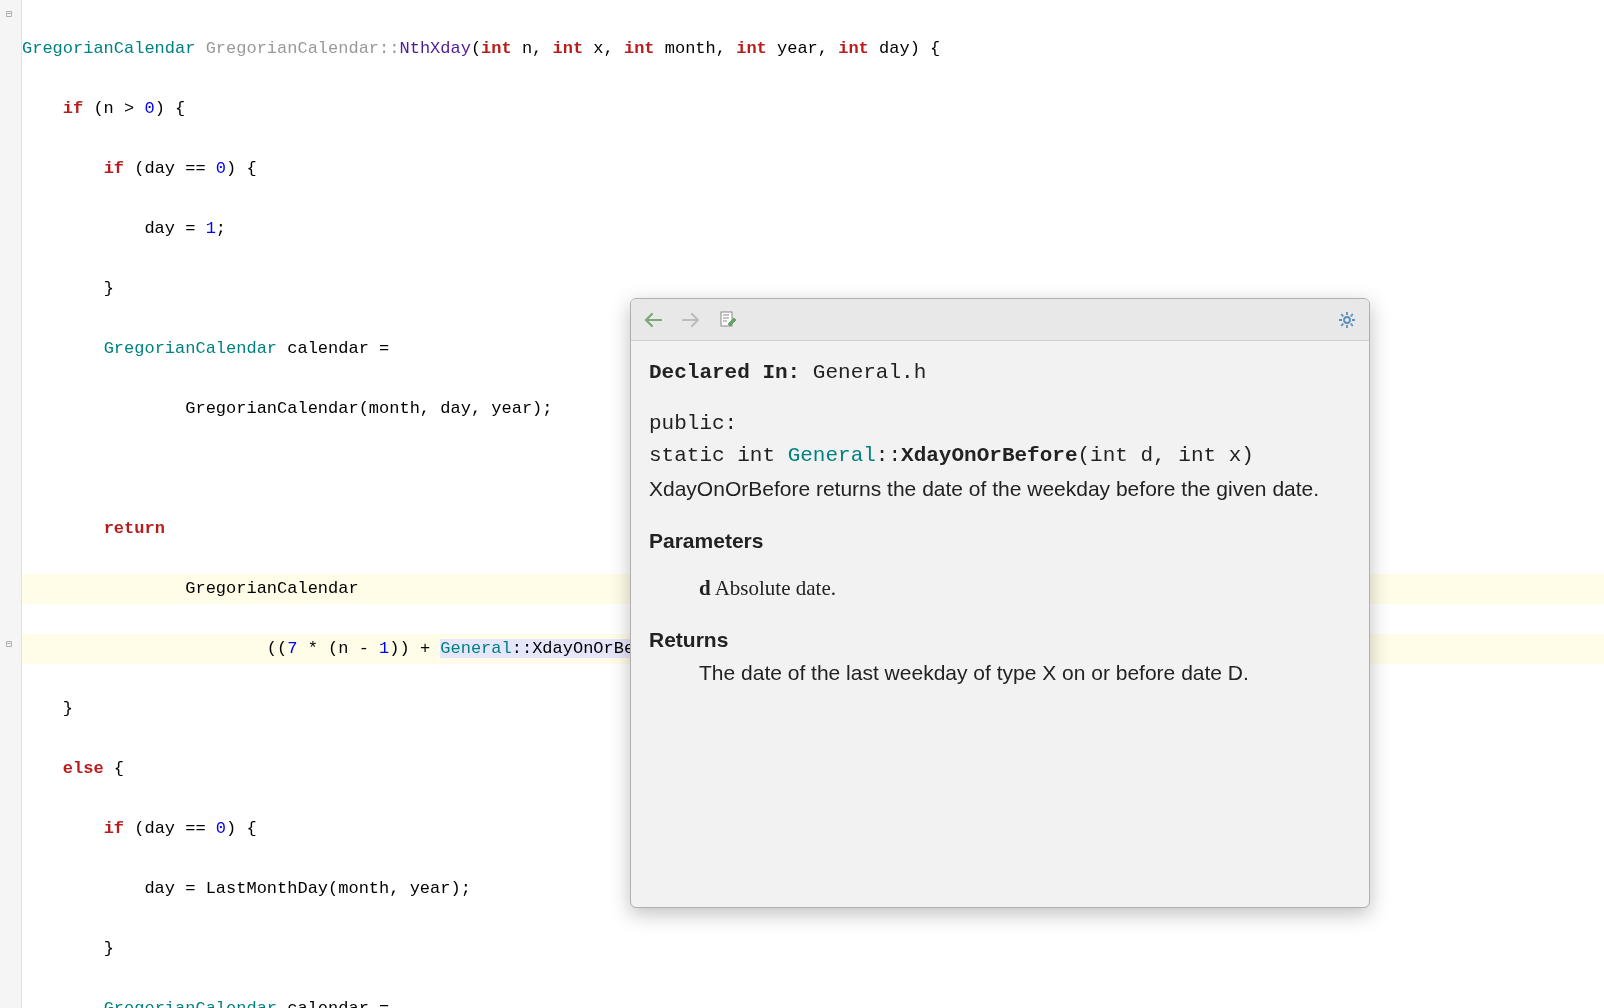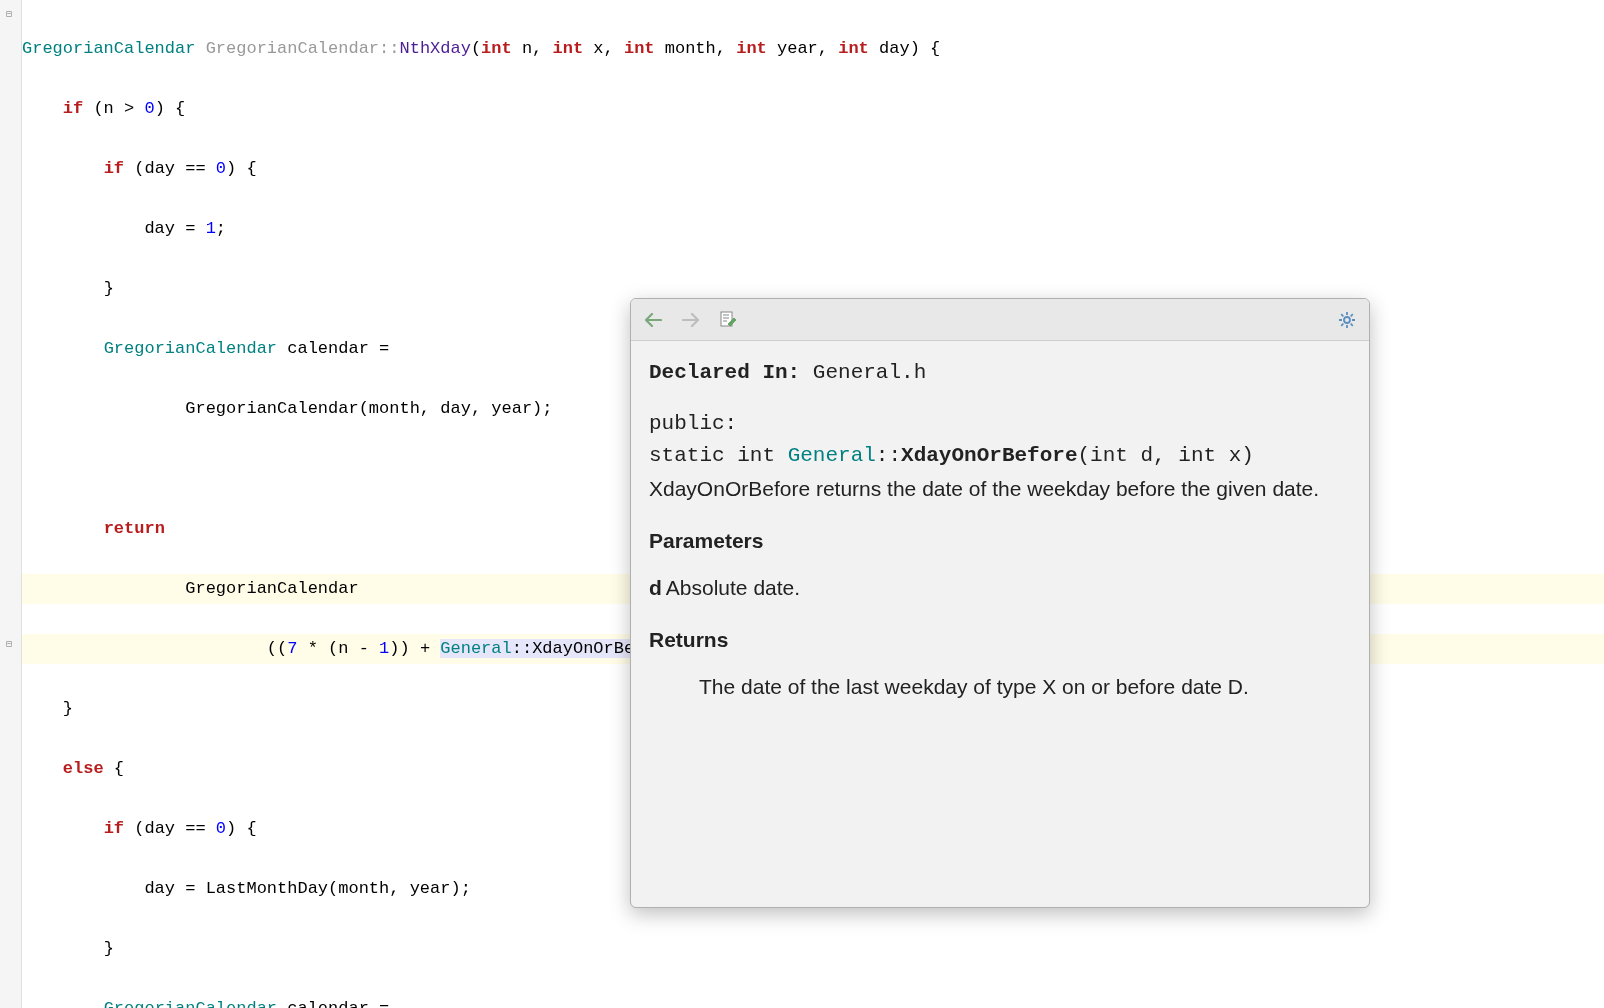--- a/index.html
+++ b/index.html
@@ -83,23 +83,23 @@
     .doc-body {
       padding: 14px 18px;
       font-family: -apple-system, BlinkMacSystemFont, "Segoe UI", Helvetica, Arial, sans-serif;
       font-size: 21px;
       line-height: 1.55;
       color: #222;
     }
     .doc-body .mono { font-family: Menlo, Monaco, "Courier New", monospace; }
     .doc-body strong { font-weight: bold; }
     .doc-body .section-title { font-weight: bold; margin-top: 20px; display: block; }
-    .doc-body .param-row { margin-top: 14px; }
+    .doc-body .param-row { margin-left: 50px; margin-top: 14px; font-family: Liberation Serif, serif; }
     .doc-body .param-name { font-weight: bold; margin-right: 4px; }
-    .doc-body .returns-text { margin-left: 50px; margin-top: 14px; }
+    .doc-body .returns-text { margin-left: 50px; }
     .doc-body .sig-class { color: #008080; }
     .doc-body .sig-name { font-weight: bold; }
     .doc-body .decl-line { margin-bottom: 18px; }
   </style>
 </head>
 <body>
 
 <div class="gutter">
   <span class="fold-icon" style="top:8px;">⊟</span>
   <span class="fold-icon" style="top:638px;">⊟</span>

